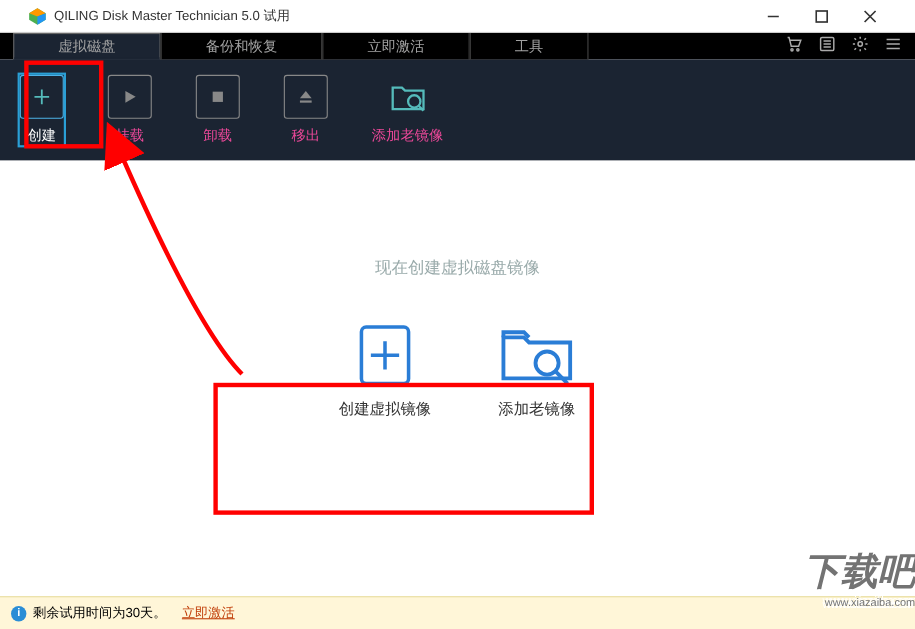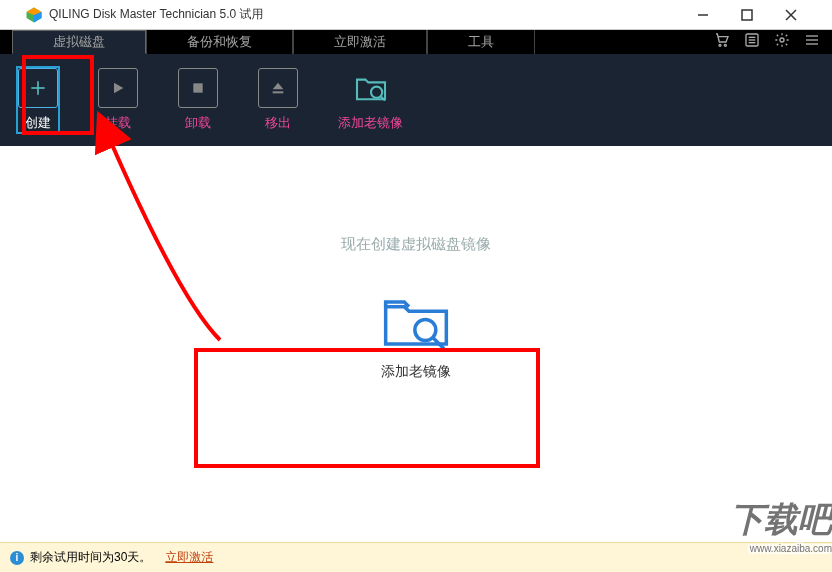--- a/index.html
+++ b/index.html
@@ -166,20 +166,30 @@
   </div>
 </div>
 
 <div class="content">
   <div class="hint">
     <div>现在创建虚拟磁盘镜像</div>
   </div>
   <div class="big-actions">
     <div class="big-action">
       <div class="big-icon">
+        <svg width="56" height="60" viewBox="0 0 48 56" fill="none" stroke="#2a7dd6" stroke-width="3">
+            <rect x="4" y="4" width="40" height="48" rx="4"></rect>
+            <line x1="24" y1="16" x2="24" y2="40"></line>
+            <line x1="12" y1="28" x2="36" y2="28"></line>
+          </svg>
+      </div>
+      <span class="big-label">创建虚拟镜像</span>
+    </div>
+    <div class="big-action">
+      <div class="big-icon">
         <svg width="72" height="56" viewBox="0 0 60 48" fill="none" stroke="#2a7dd6" stroke-width="3">
             <path d="M4 10h16l4 4h32v28H4z"></path>
             <path d="M4 10V6h16l4 4"></path>
             <circle cx="38" cy="30" r="9"></circle>
             <line x1="45" y1="37" x2="54" y2="46"></line>
           </svg>
       </div>
       <span class="big-label">添加老镜像</span>
     </div>
   </div>

